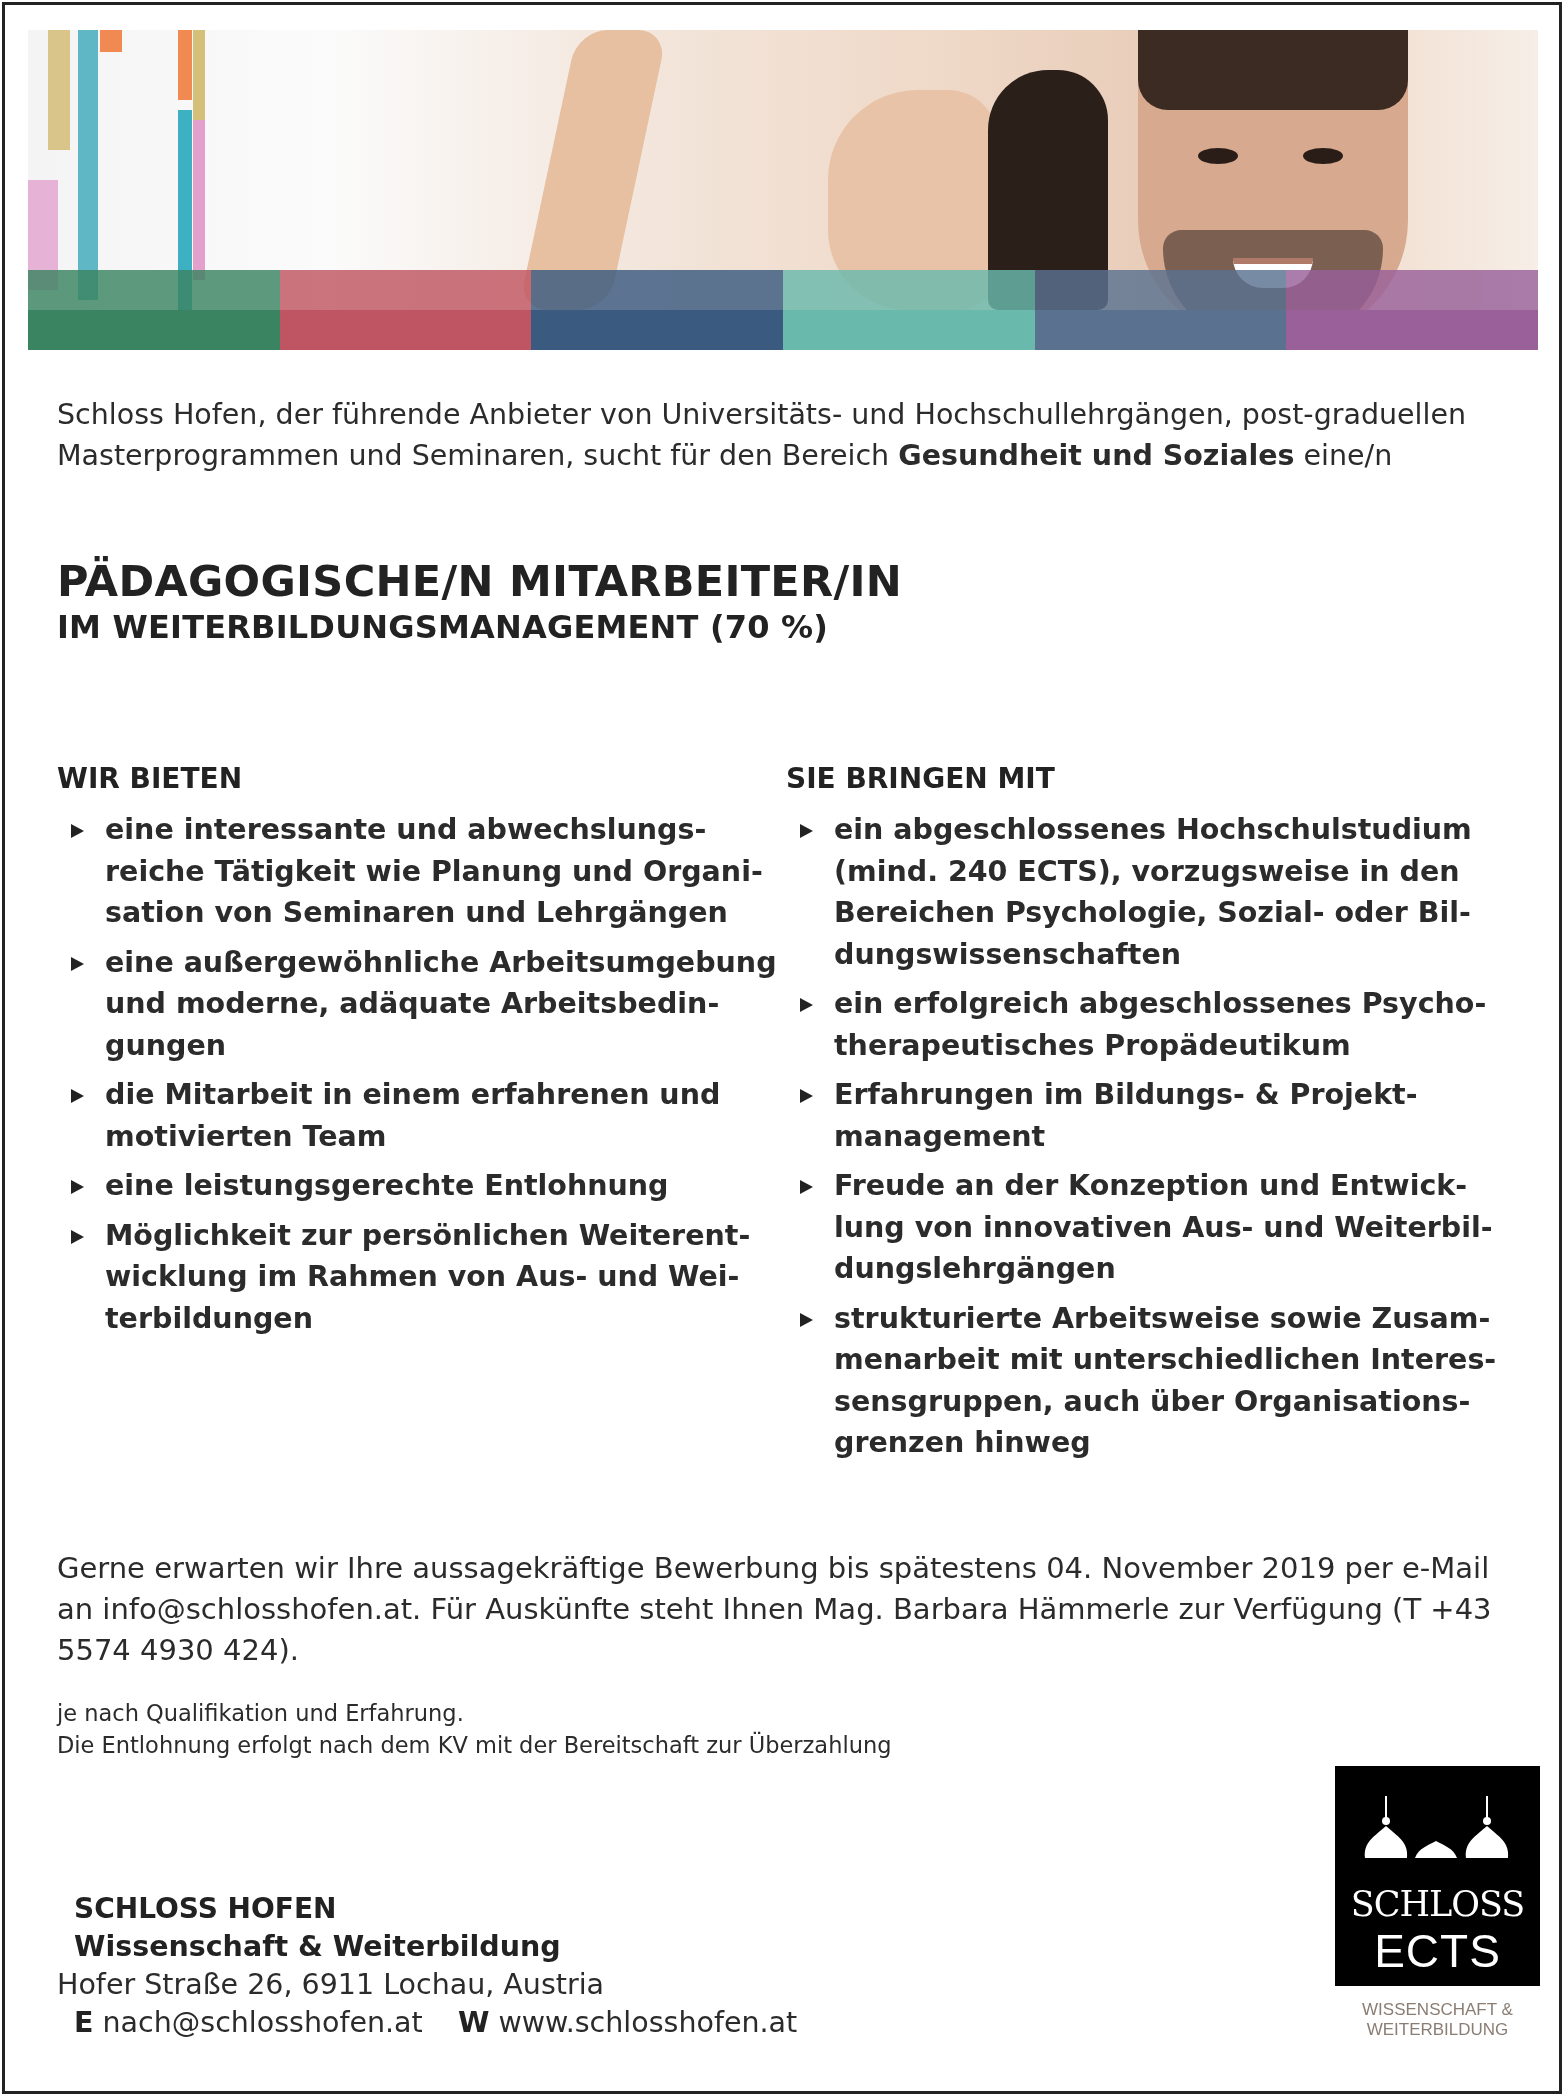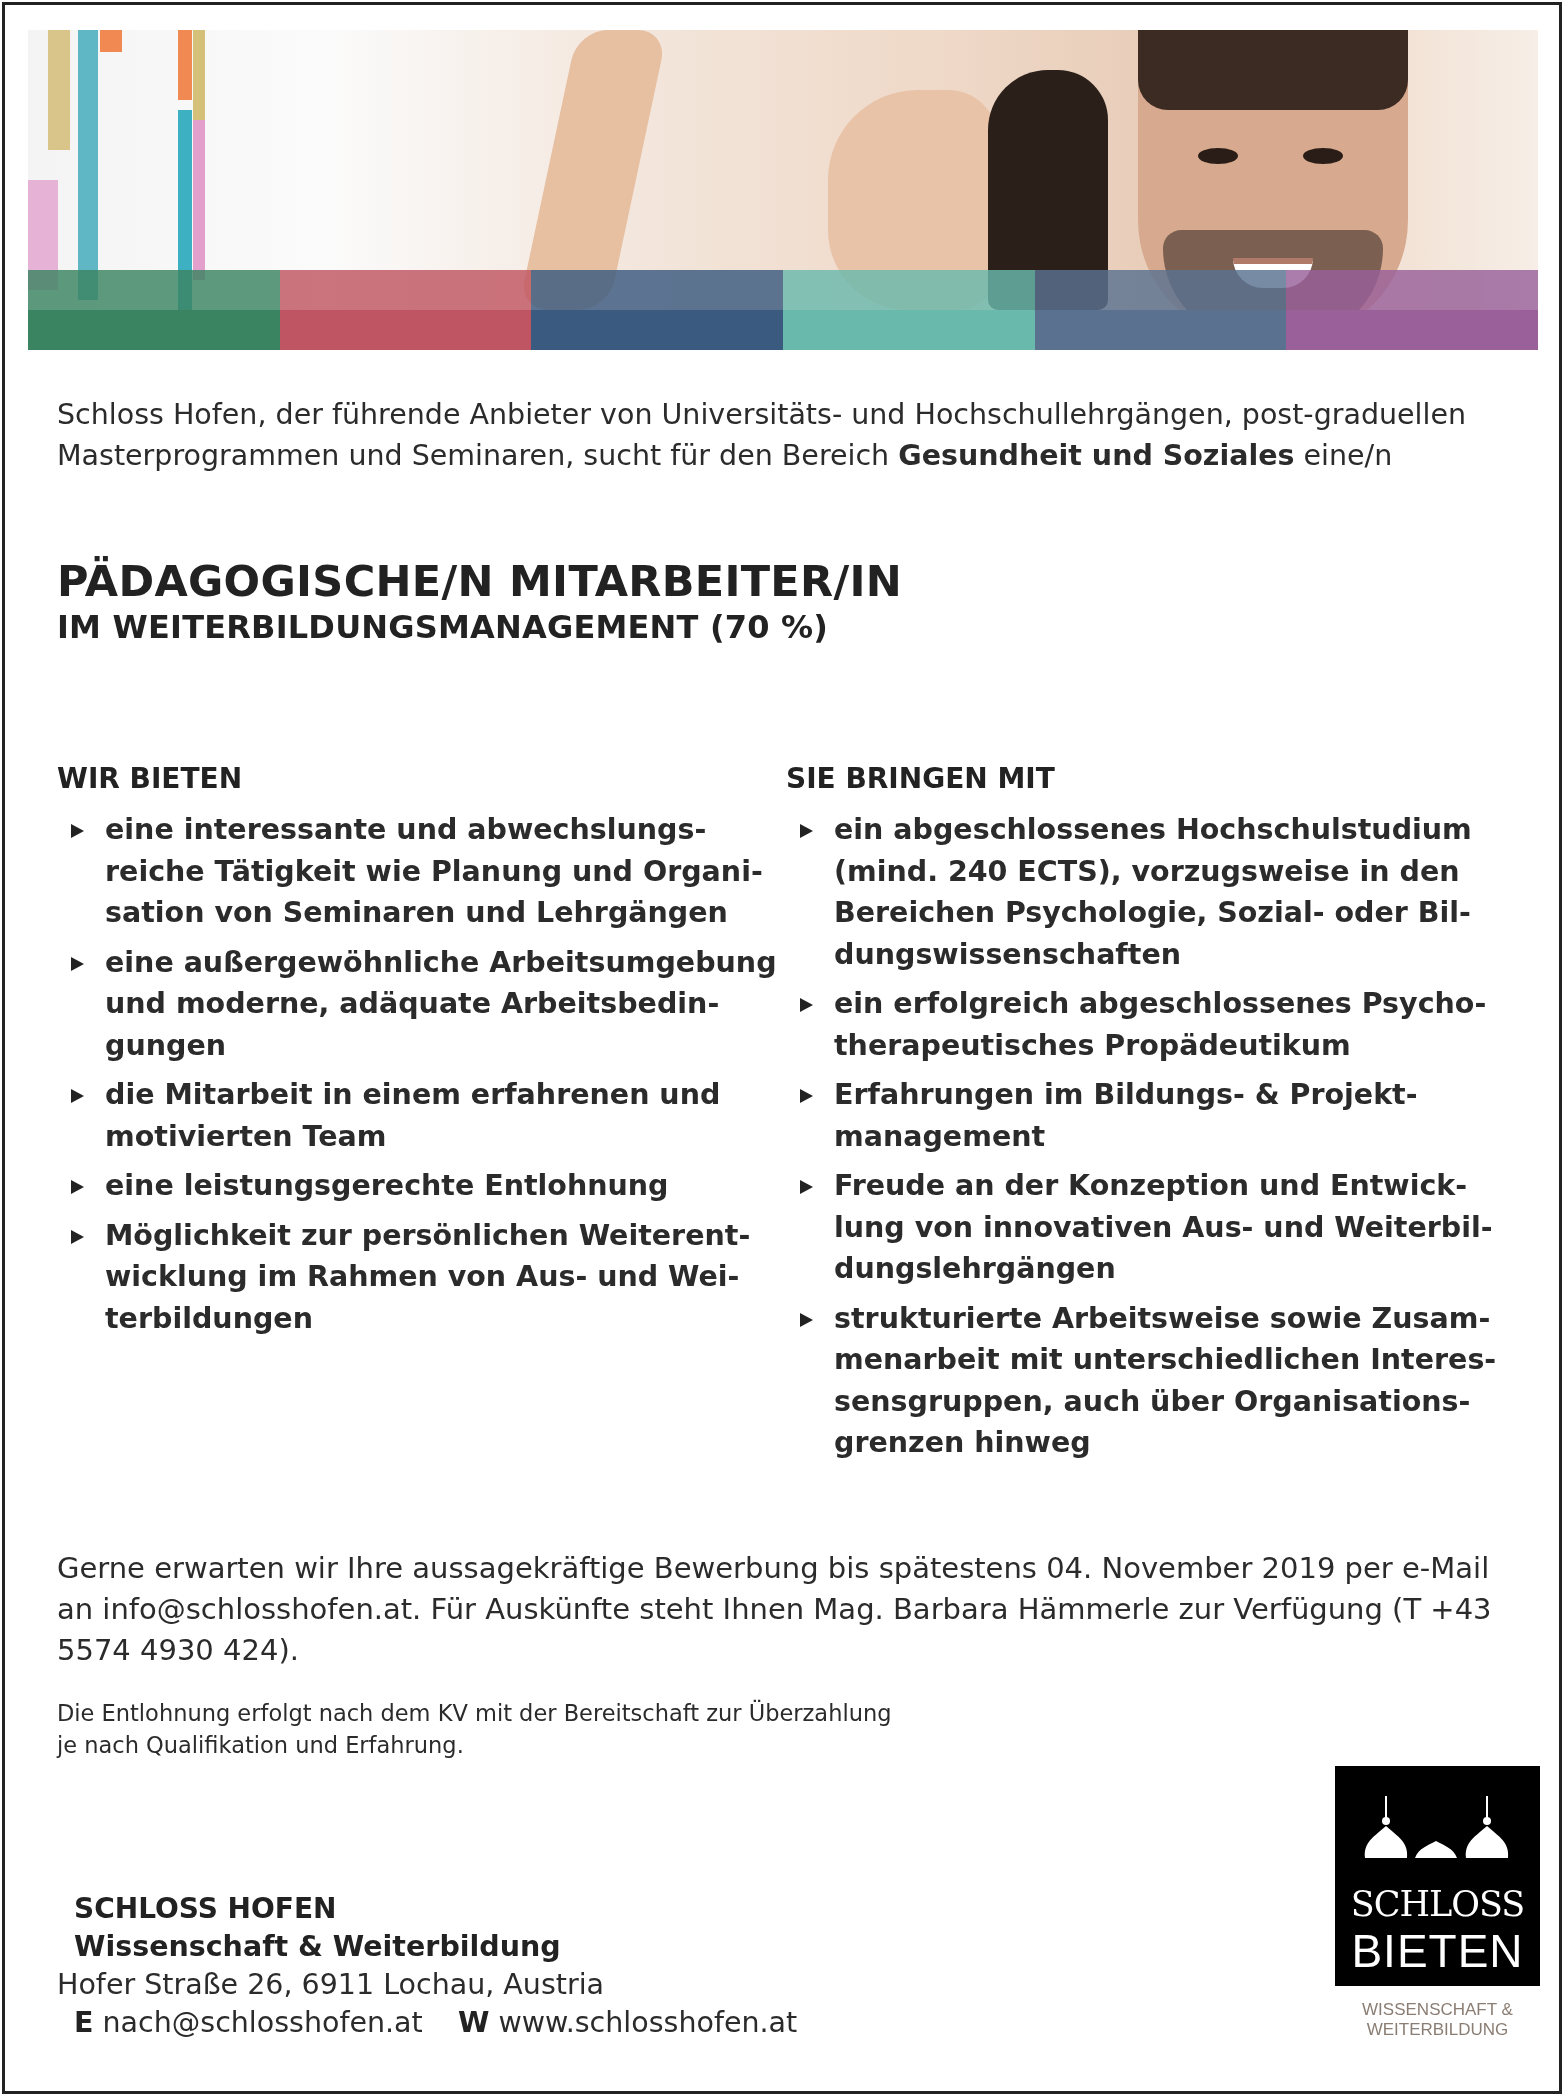--- a/index.html
+++ b/index.html
@@ -142,22 +142,22 @@
       <li><span class="tri"></span><span>ein erfolgreich abgeschlossenes Psycho-therapeutisches Propädeutikum</span></li>
       <li><span class="tri"></span><span>Erfahrungen im Bildungs- &amp; Projekt-management</span></li>
       <li><span class="tri"></span><span>Freude an der Konzeption und Entwick-lung von innovativen Aus- und Weiterbil-dungslehrgängen</span></li>
       <li><span class="tri"></span><span>strukturierte Arbeitsweise sowie Zusam-menarbeit mit unterschiedlichen Interes-sensgruppen, auch über Organisations-grenzen hinweg</span></li>
     </ul>
 </div>
 
 <div class="apply">Gerne erwarten wir Ihre aussagekräftige Bewerbung bis spätestens 04. November 2019 per e-Mail an info@schlosshofen.at. Für Auskünfte steht Ihnen Mag. Barbara Hämmerle zur Verfügung (T +43 5574 4930 424).</div>
 
 <div class="salary">
+  <div>je nach Qualifikation und Erfahrung.</div>
   <div>Die Entlohnung erfolgt nach dem KV mit der Bereitschaft zur Überzahlung</div>
-  <div>je nach Qualifikation und Erfahrung.</div>
 </div>
 
 <div class="contact">
   <div class="bold l1">SCHLOSS HOFEN</div>
   <div class="bold">Wissenschaft &amp; Weiterbildung</div>
   <div>Hofer Straße 26, 6911 Lochau, Austria</div>
   <div>
     <span class="bold">E</span>
     <span>nach@schlosshofen.at</span>&nbsp;
     <span class="bold">W</span>
@@ -171,18 +171,18 @@
       <rect x="50" y="30" width="2" height="22"></rect>
       <circle cx="51" cy="55" r="4"></circle>
       <path d="M51 60 C 40 70, 28 76, 30 92 L 72 92 C 74 76, 62 70, 51 60 Z"></path>
       <rect x="151" y="30" width="2" height="22"></rect>
       <circle cx="152" cy="55" r="4"></circle>
       <path d="M152 60 C 141 70, 129 76, 131 92 L 173 92 C 175 76, 163 70, 152 60 Z"></path>
       <path d="M101 75 C 92 80, 84 82, 80 92 L 122 92 C 118 82, 110 80, 101 75 Z"></path>
     </g>
   </svg>
   <div class="sch">SCHLOSS</div>
-  <div class="hof">BIETEN</div>
+  <div class="hof">ECTS</div>
 </div>
 <div class="logo-sub">
   <div>WISSENSCHAFT &amp;</div>
   <div>WEITERBILDUNG</div>
 </div>
 
 </body></html>

